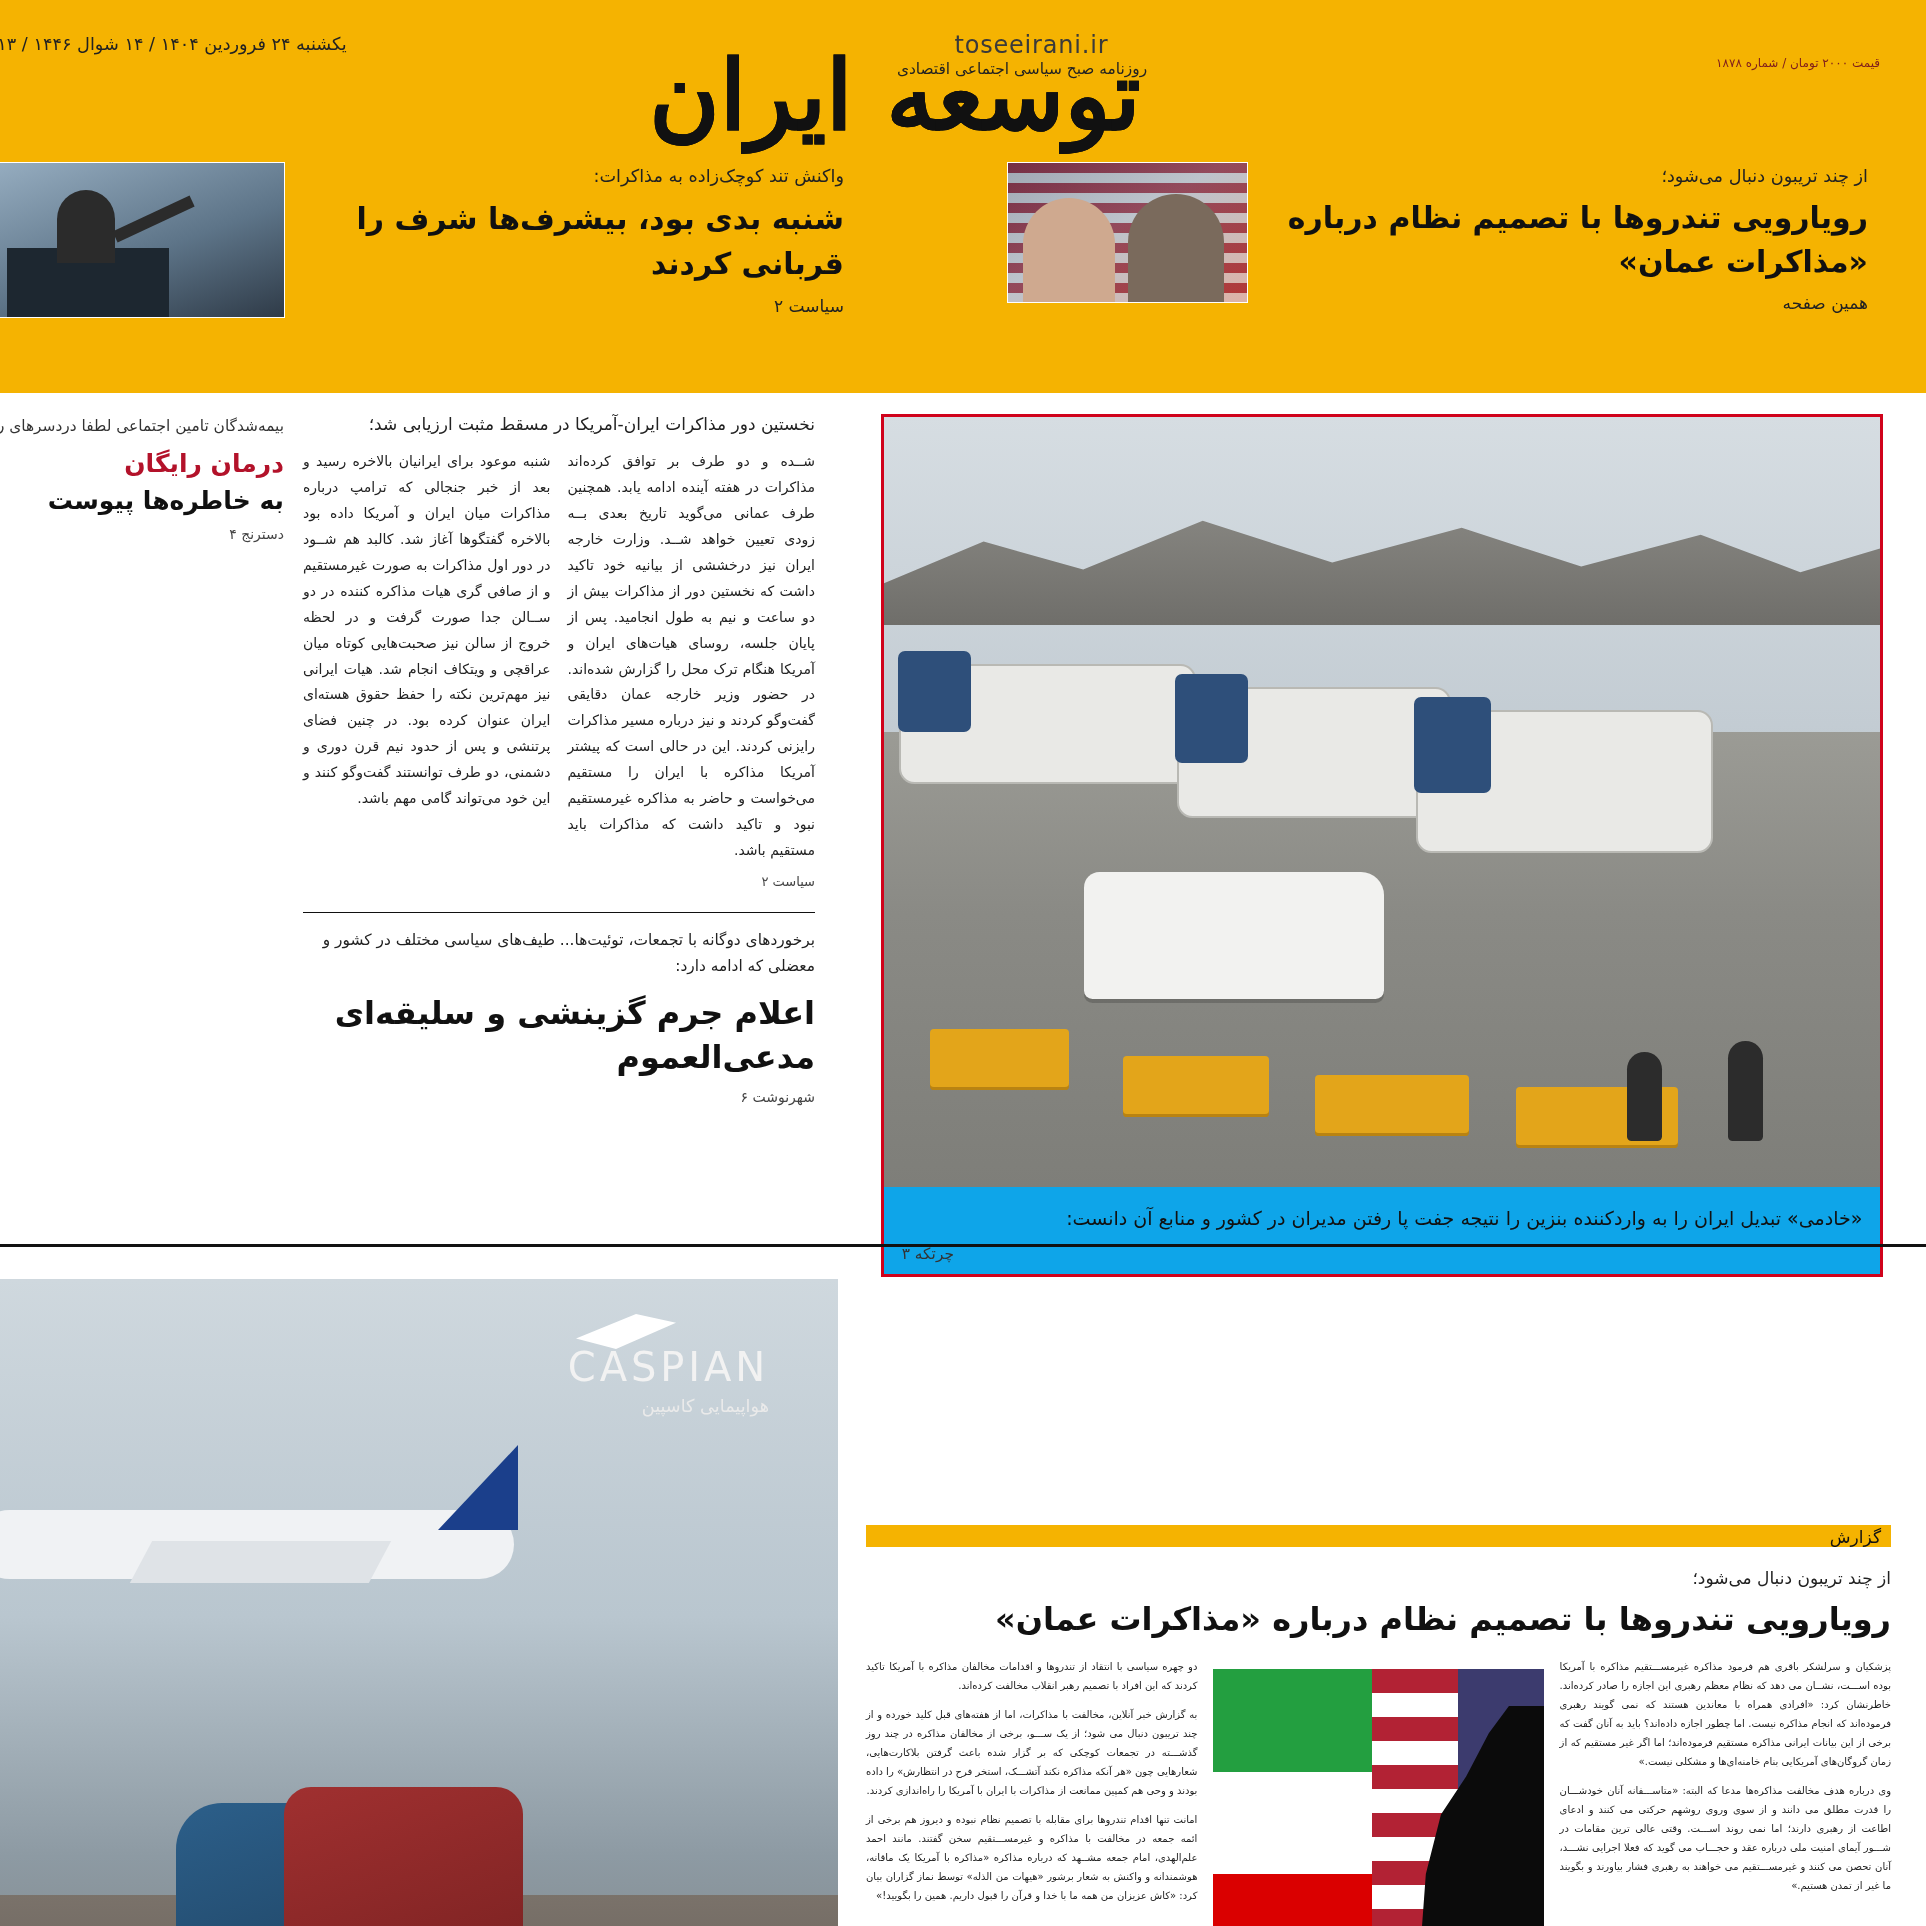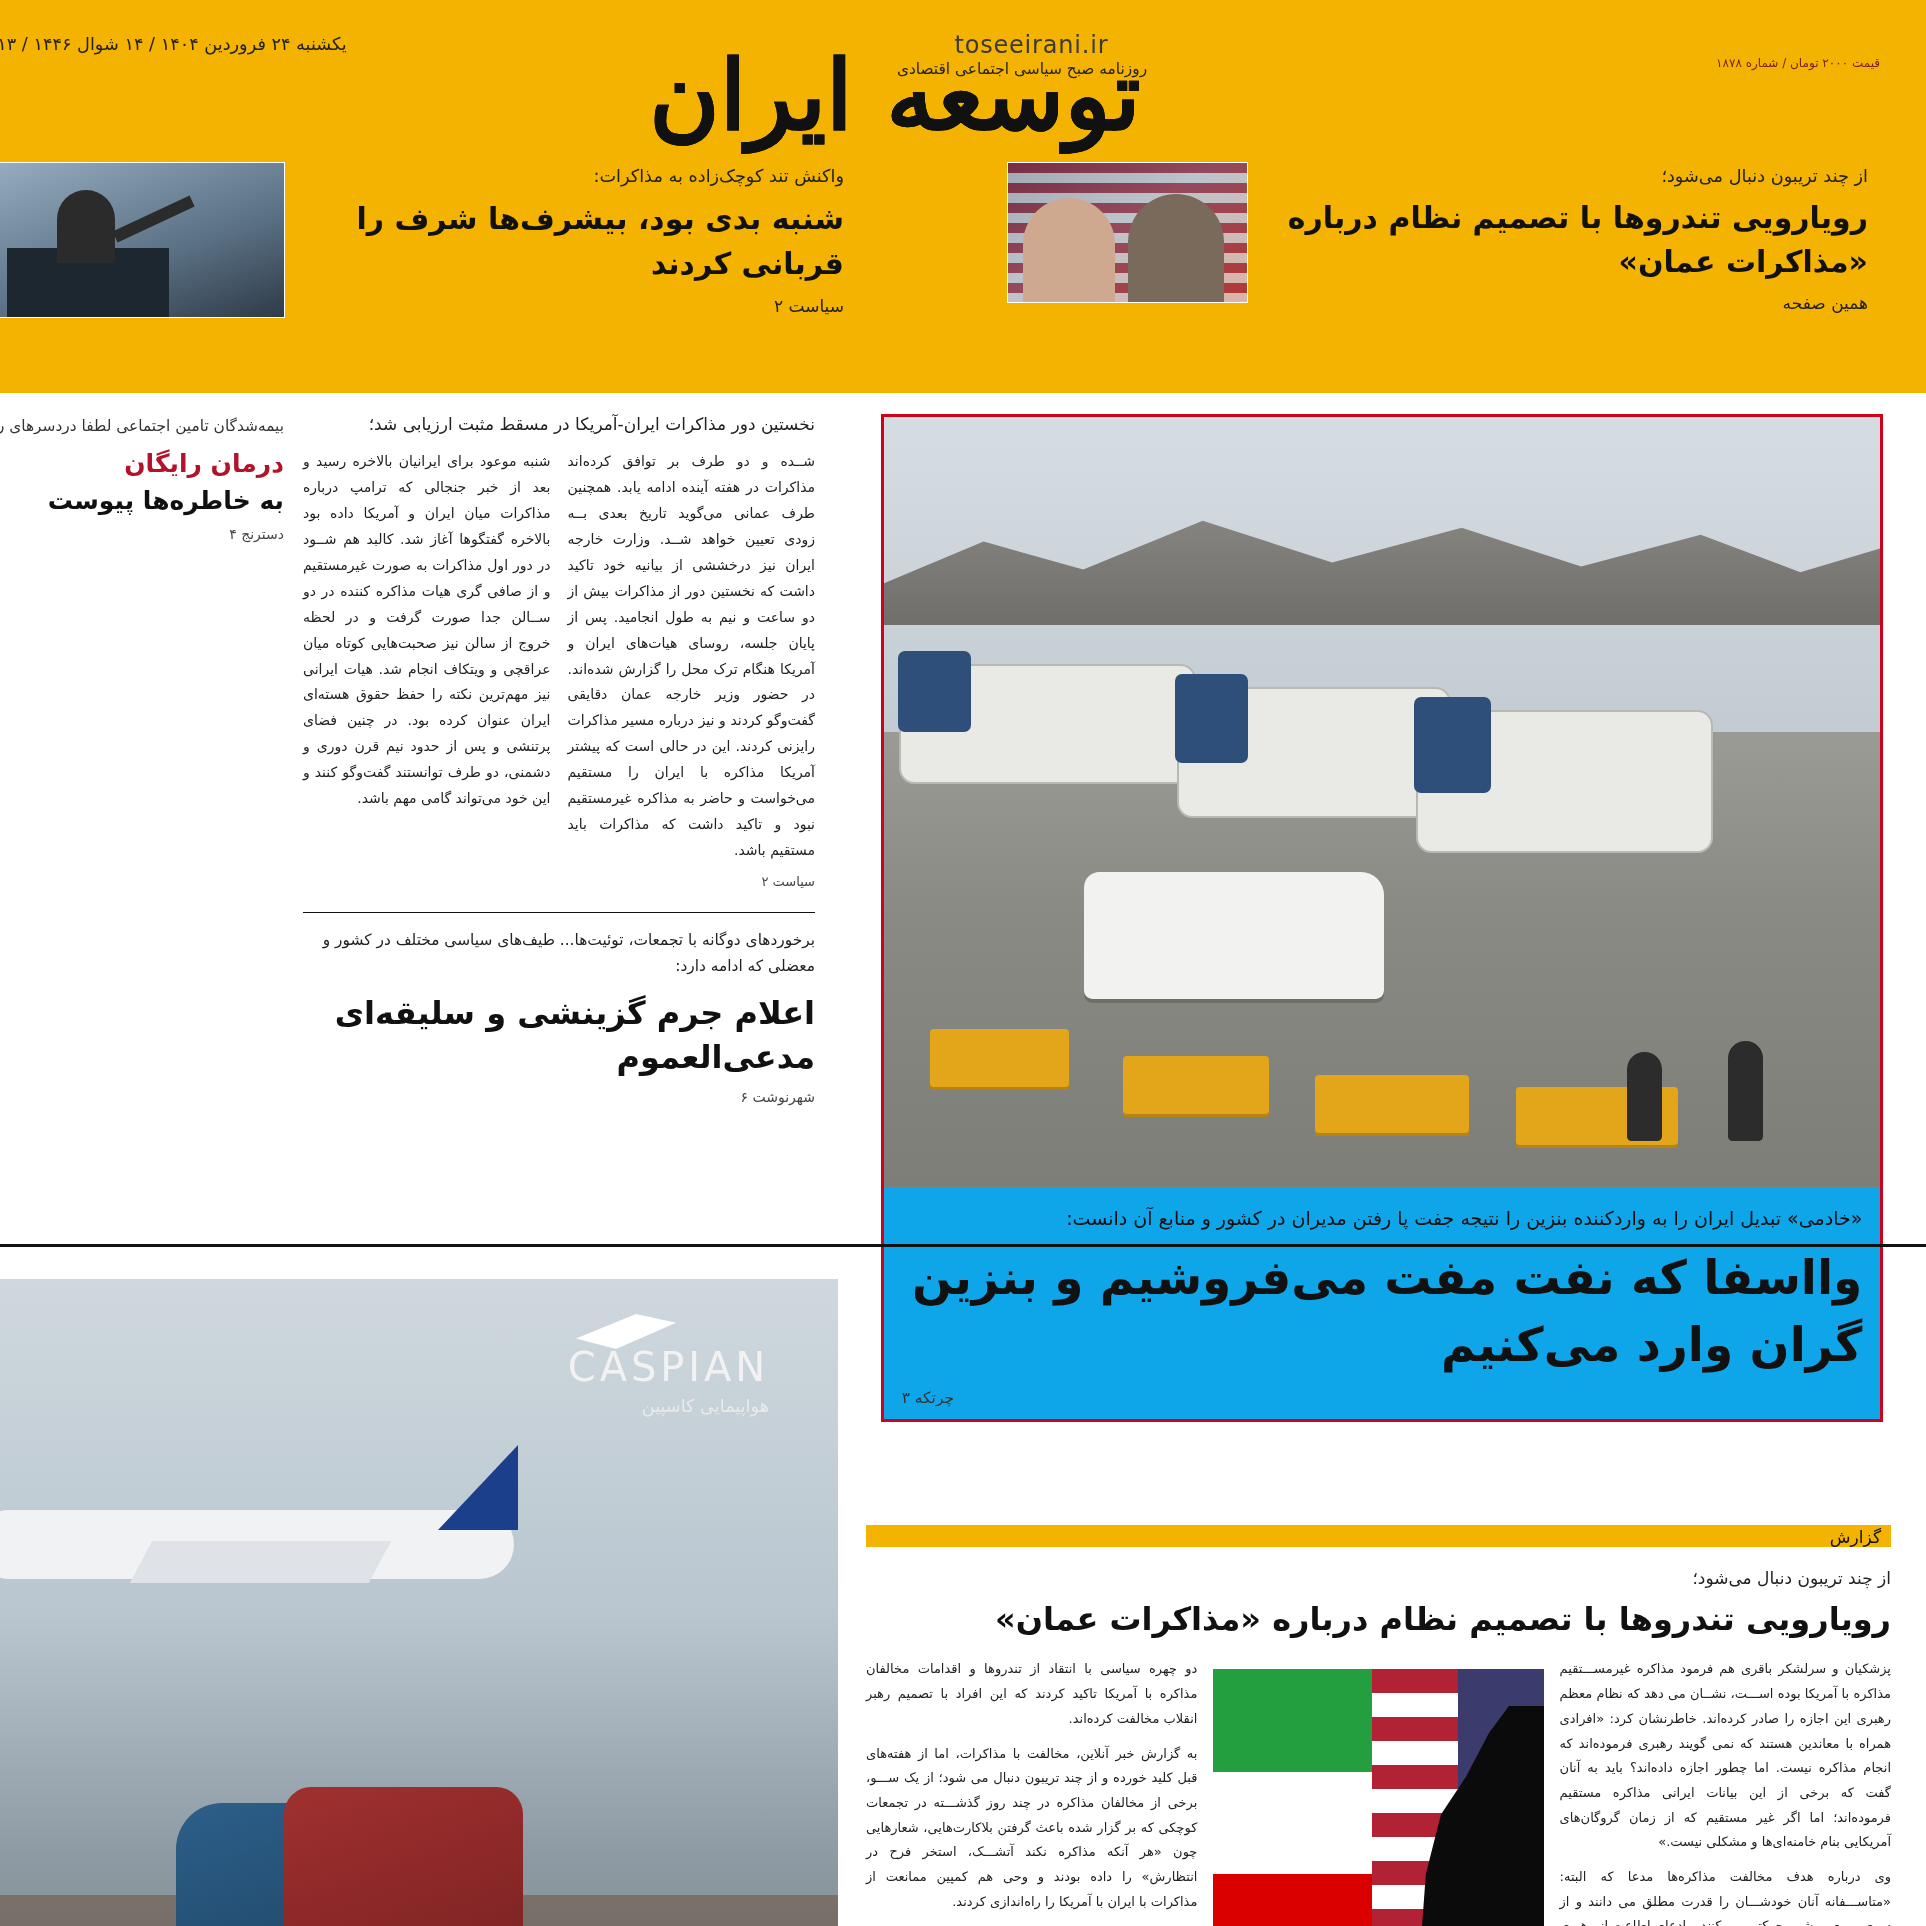--- a/index.html
+++ b/index.html
@@ -151,21 +151,21 @@
     background:#fff;clip-path:polygon(0 70%,60% 0,100% 25%,40% 100%);}
 
   
   .lower-art{
     position:absolute;top:1568px;left:1002px;width:1025px;text-align:right;
   }
   .lower-art .kicker{font-size:17px;color:#222;margin-bottom:7.7px;}
   .lower-art h2{font-size:32px;font-weight:700;line-height:1.45;margin:0 0 15.4px;color:#111;}
   .lower-cols{display:flex;gap:15.4px;direction:rtl;}
   .lower-cols .c{flex:1;}
-  .lower-cols p{font-size:13px;line-height:1.9;text-align:justify;margin:0 0 10px;color:#222;}
+  .lower-cols p{font-size:10px;line-height:1.9;text-align:justify;margin:0 0 10px;color:#222;}
   .flagphoto{
     width:100%;height:308px;margin:11.6px 0;position:relative;overflow:hidden;background:#111;
   }
   .flagphoto .ir{position:absolute;left:0;top:0;width:52%;height:100%;
     background:linear-gradient(180deg,#239f40 0 33.3%,#ffffff 33.3% 66.6%,#da0000 66.6% 100%);}
   .flagphoto .us{position:absolute;right:0;top:0;width:52%;height:100%;
     background:repeating-linear-gradient(180deg,#b22234 0 24px,#ffffff 24px 48px);}
   .flagphoto .canton{position:absolute;right:0;top:0;width:26%;height:46%;background:#3c3b6e;}
   .flagphoto .silh{position:absolute;right:0;bottom:0;width:38%;height:88%;background:#0b0b0b;
     clip-path:polygon(100% 0,100% 100%,0 100%,6% 62%,18% 40%,38% 26%,56% 10%,72% 0);}
@@ -250,21 +250,20 @@
       <div class="car car1"></div>
       <div class="barrier" style="bottom:100px;left:46px;width:139px;"></div>
       <div class="barrier" style="bottom:73px;left:239px;width:146px;"></div>
       <div class="barrier" style="bottom:54px;left:431px;width:154px;"></div>
       <div class="barrier" style="bottom:42px;left:632px;width:162px;"></div>
       <div class="person-s" style="left:743px;"></div>
       <div class="person-s" style="left:844px;height:100px;"></div>
     </div>
     <div class="caption-box">
       <div class="cap">«خادمی» تبدیل ایران را به واردکننده بنزین را نتیجه جفت پا رفتن مدیران در کشور و منابع آن دانست:</div>
-      <h2>وااسفا که نفت مفت می‌فروشیم و بنزین گران وارد می‌کنیم</h2>
       <div class="src">چرتکه ۳</div>
     </div>
   </div>
 
   <div class="lower-rule"></div>
 
   <div class="ad">
     <div class="ad-photo">
       <div class="floor"></div>
       <div class="plane">

